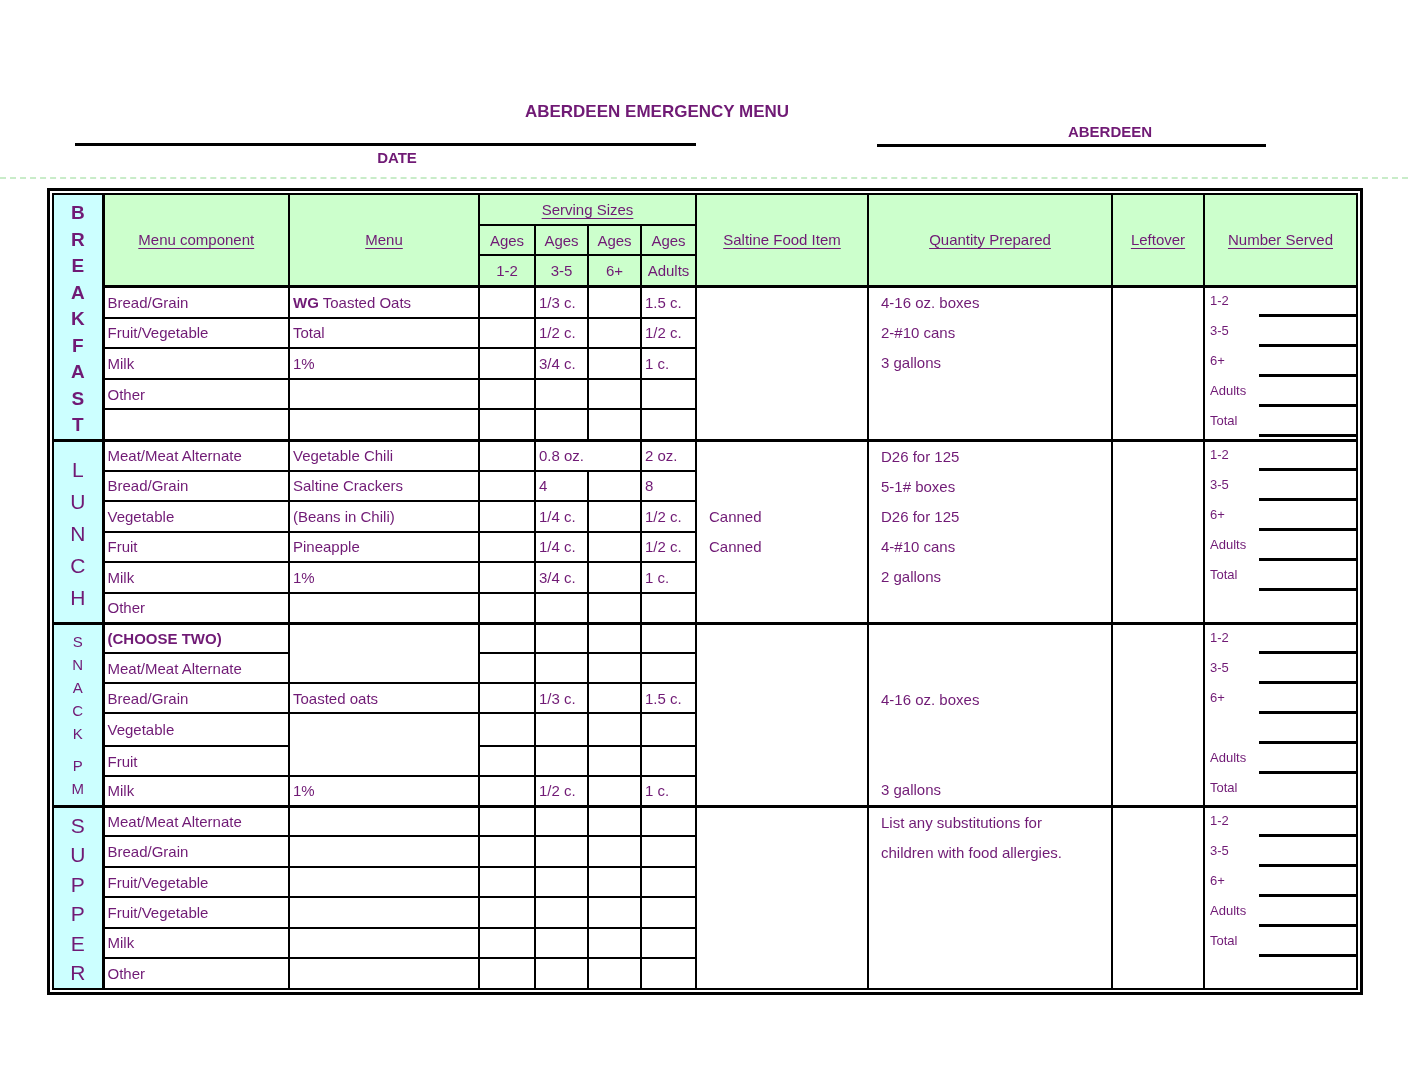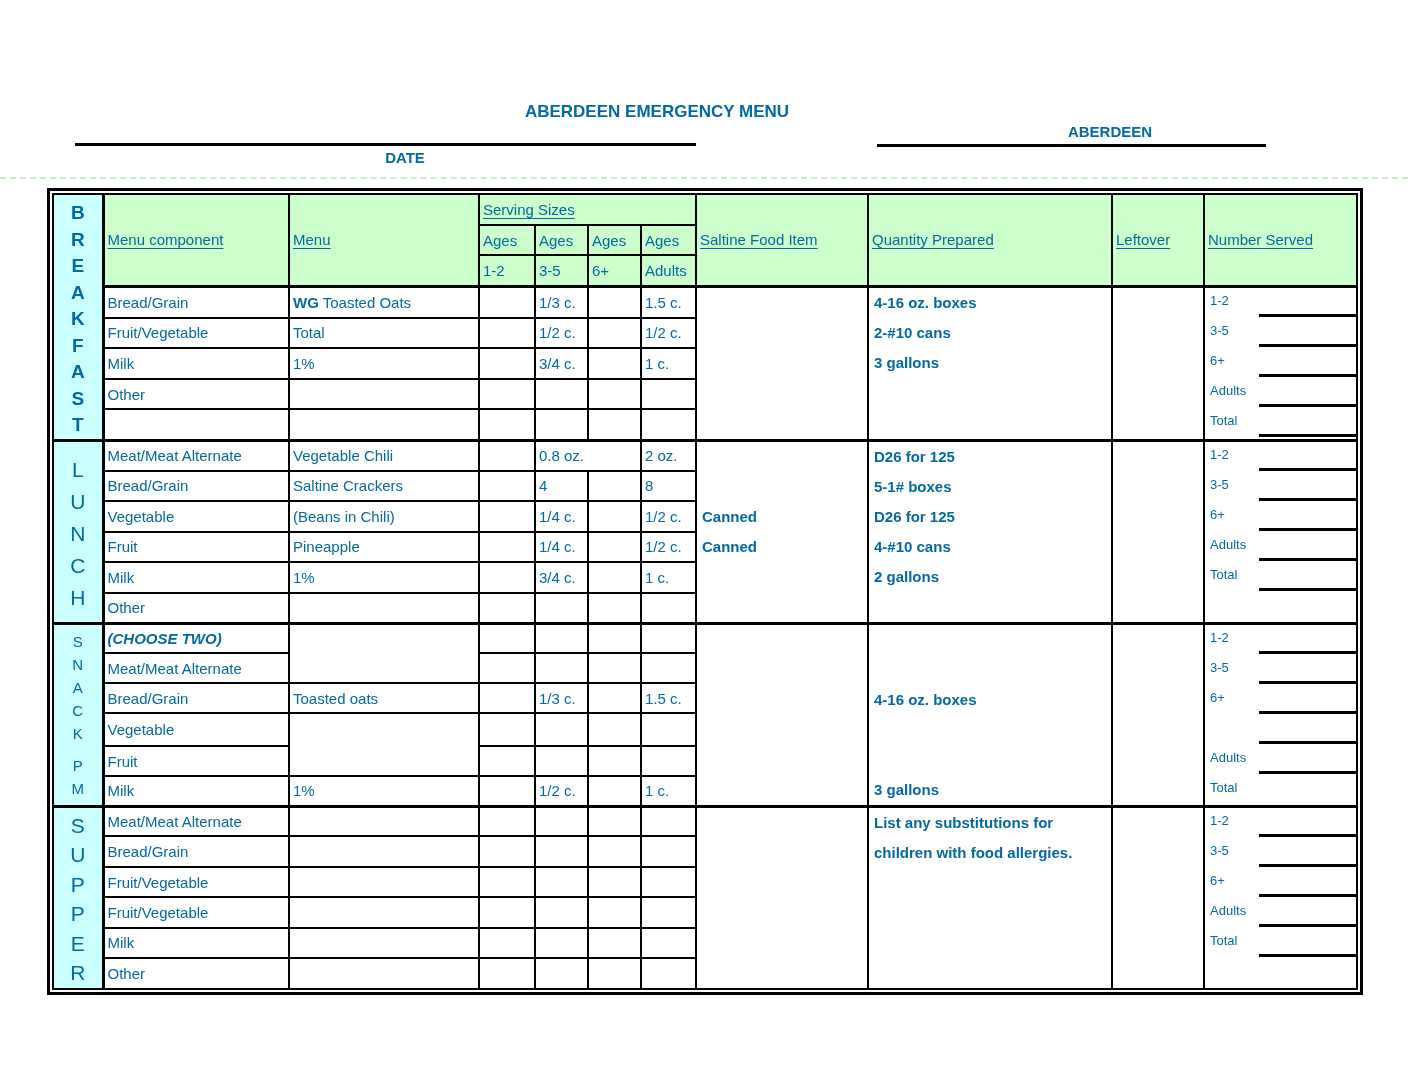--- a/index.html
+++ b/index.html
@@ -1,52 +1,52 @@
 <!DOCTYPE html>
 <html><head>
 <meta charset="utf-8">
 <style>
   html,body { margin:0; padding:0; background:#ffffff; }
   .canvas { position:relative; width:1408px; height:1088px; background:#ffffff;
-            font-family:"Liberation Sans", sans-serif; color:#0369a1; overflow:hidden; }
+            font-family:"Liberation Sans", sans-serif; color:#701a75; overflow:hidden; }
 
   .title { position:absolute; top:102px; left:657px; transform:translateX(-50%);
            font-size:17px; font-weight:bold; white-space:nowrap; }
   .site  { position:absolute; top:123px; left:1070px; transform:translateX(-50%);
            font-size:15px; font-weight:bold;margin-left:40px; }
   .line-left  { position:absolute; top:143px; left:75px;  width:621px; height:3px; background:#000; }
   .line-right { position:absolute; top:144px; left:877px; width:389px; height:3px; background:#000; }
   .date  { position:absolute; top:149px; left:397px; transform:translateX(-50%);
-           font-size:15px; font-weight:bold;margin-left:8px; }
+           font-size:15px; font-weight:bold; }
   .pagebreak { position:absolute; top:177px; left:0; width:1408px; border-top:2px dashed #c9ecc9; }
 
   .tablewrap { position:absolute; top:188px; left:47px; border:3px solid #000; padding:2px; background:#fff; }
   table.menu { border-collapse:collapse; table-layout:fixed; }
   td, th { border:2px solid #000; font-size:15px; font-weight:normal; padding:0 3px;
            overflow:hidden; white-space:nowrap; box-sizing:border-box; }
-  th { background:#ccffcc; text-align:left;margin-left:8px; }
+  th { background:#ccffcc; text-align:center;margin-left:8px; }
   .u { text-decoration:underline; text-underline-offset:3px; }
   tr.hr1 { height:31px; } tr.hr2 { height:30px; } tr.hr3 { height:31px; }
   tr.dr  { height:30px; }
   tr.st > td, tr.st > th { border-top:3px solid #000; }
 
   td.letters { background:#ccffff; text-align:center; vertical-align:top; padding:0;
                border-right:3px solid #000; }
   td.letters div { white-space:pre-line; }
   .sec-b div { font-weight:bold; font-size:19px; line-height:26.5px; padding-top:5px; }
   .sec-l div { font-size:21px; line-height:32px;  padding-top:12px; }
   .sec-s div { font-size:15px; line-height:23px; }
   .sec-s .top { padding-top:5px; }
   .sec-s .pm  { margin-top:9px; }
   .sec-p div { font-size:21px; line-height:29.5px; padding-top:3px; }
 
   .b { font-weight:bold; }
-  td.bold { font-weight:bold;font-style:italic; }
+  td.bold { font-weight:bold; }
   .scell, .qcell, .lcell { vertical-align:top; padding:0; }
-  .qline { height:30px; line-height:30px; padding:0 5px; overflow:hidden; white-space:nowrap;font-weight:bold; }
+  .qline { height:30px; line-height:30px; padding:0 12px; overflow:hidden; white-space:nowrap; }
   td.served { vertical-align:top; padding:0; }
   .srv { position:relative; height:30px; }
   .srv-l { position:absolute; left:5px; top:5px; font-size:13px; }
   .srv-line { position:absolute; left:36%; right:0; bottom:1px; height:3px; background:#000; }
 </style>
 </head>
 <body>
 
 <div class="canvas">
   <div class="title">ABERDEEN EMERGENCY MENU</div>

